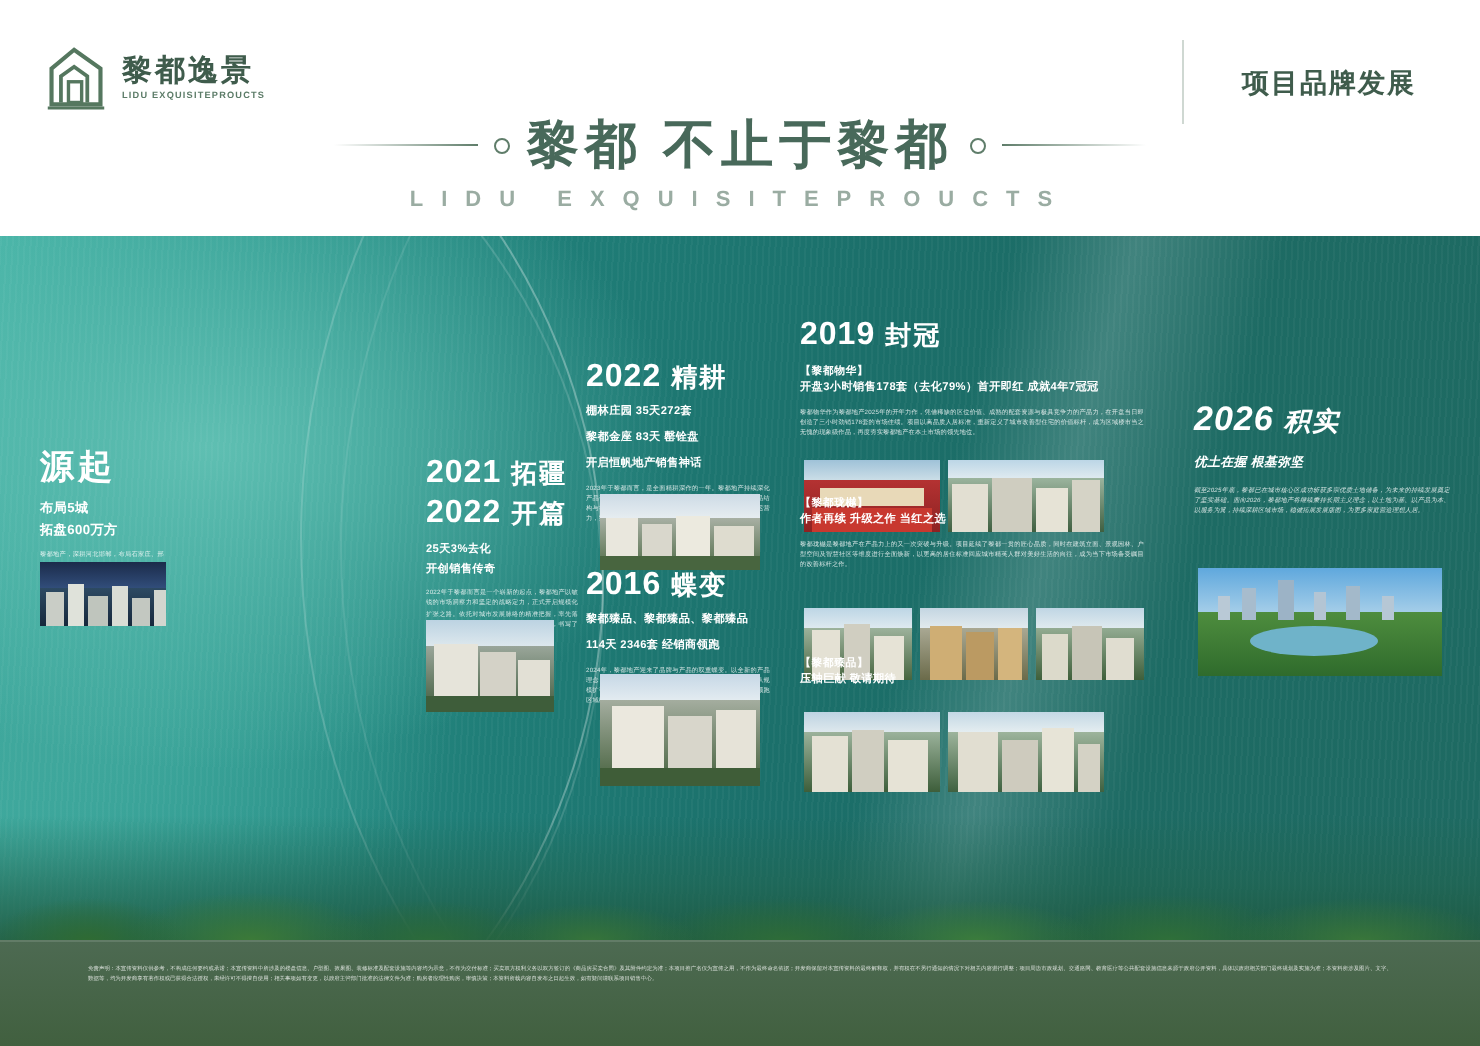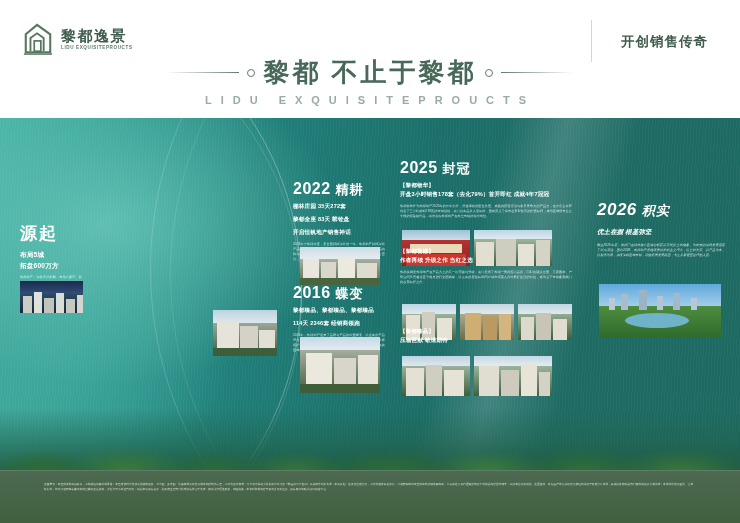--- a/index.html
+++ b/index.html
@@ -106,21 +106,21 @@
         <rect x="13" y="20" width="7" height="11" fill="none" stroke="#55775f" stroke-width="1.8"></rect>
         <path d="M2 34 L32 34" stroke="#55775f" stroke-width="1.6"></path>
       </svg>
       <span class="logo-text">
         <span class="logo-cn">黎都逸景</span>
         <span class="logo-en">LIDU EXQUISITEPROUCTS</span>
       </span>
     </div>
 
     <div class="hdr-divider"></div>
-    <div class="hdr-right">开创销售传奇</div>
+    <div class="hdr-right">项目品牌发展</div>
 
     <div class="main-title-row">
       <span class="ln"></span>
       <span class="dot"></span>
       <span class="main-title">黎都 不止于黎都</span>
       <span class="dot"></span>
       <span class="ln r"></span>
     </div>
     <div class="sub-title">LIDU EXQUISITEPROUCTS</div>
   </div>
@@ -145,20 +145,31 @@
       <div class="grd" style="background:linear-gradient(180deg,#2d4a63,#16283c);"></div>
       <div class="bld" style="left:3px;width:9px;height:17px;background:#c9cdc6;"></div>
       <div class="bld" style="left:14px;width:8px;height:21px;background:#dfe2da;"></div>
       <div class="bld" style="left:24px;width:10px;height:15px;background:#bfc5bd;"></div>
       <div class="bld" style="left:36px;width:8px;height:20px;background:#d9ddd5;"></div>
       <div class="bld" style="left:46px;width:9px;height:14px;background:#c3c8c1;"></div>
       <div class="bld" style="left:57px;width:6px;height:18px;background:#d2d6cf;"></div>
     </div>
 
 
+    <div class="blk" style="left:213px;top:110px;width:76px;">
+      <div class="yr">
+        <span>2021</span><span class="word">拓疆</span>
+      </div>
+      <div class="yr" style="margin-top:2px;">
+        <span>2022</span><span class="word">开篇</span>
+      </div>
+      <div class="lead" style="margin-top:4px;">25天3%去化</div>
+      <div class="lead" style="margin-top:0;">开创销售传奇</div>
+      <div class="body-t">2022年于黎都而言是一个崭新的起点，黎都地产以敏锐的市场洞察力和坚定的战略定力，正式开启规模化扩张之路。依托对城市发展脉络的精准把握，率先落子核心板块，以高品质产品与高效去化能力，书写了属于黎都的市场答卷。</div>
+    </div>
     <div class="ph" style="left:213px;top:192px;width:64px;height:46px;">
       <div class="sky" style="height:30%;background:linear-gradient(180deg,#bcd3e2,#dfe9ee);"></div>
       <div class="grd" style="height:72%;background:linear-gradient(180deg,#9aa69a,#3f5b3c);"></div>
       <div class="bld" style="left:4px;width:22px;height:34px;background:#e6e4da;"></div>
       <div class="bld" style="left:27px;width:18px;height:30px;background:#d4d2c7;"></div>
       <div class="bld" style="left:46px;width:16px;height:26px;background:#e2e0d5;"></div>
       <div class="bld" style="left:0px;width:64px;height:8px;background:#3e5d3a;"></div>
     </div>
 
     <div class="blk" style="left:293px;top:62px;width:92px;">
@@ -192,21 +203,21 @@
       <div class="sky" style="height:26%;background:linear-gradient(180deg,#c6d8e6,#e7eef2);"></div>
       <div class="grd" style="height:76%;background:linear-gradient(180deg,#a4ad9f,#44603c);"></div>
       <div class="bld" style="left:6px;width:26px;height:40px;background:#ebe8de;"></div>
       <div class="bld" style="left:34px;width:22px;height:35px;background:#d8d6cb;"></div>
       <div class="bld" style="left:58px;width:20px;height:38px;background:#e6e3d8;"></div>
       <div class="bld" style="left:0;width:80px;height:9px;background:#3f5d38;"></div>
     </div>
 
     <div class="blk" style="left:400px;top:41px;width:172px;">
       <div class="yr">
-        <span>2025</span><span class="word">封冠</span>
+        <span>2019</span><span class="word">封冠</span>
       </div>
       <div class="tag" style="margin-top:5px;">【黎都物华】</div>
       <div class="lead" style="margin-top:1px;">开盘3小时销售178套（去化79%）首开即红 成就4年7冠冠</div>
       <div class="body-t">黎都物华作为黎都地产2025年的开年力作，凭借稀缺的区位价值、成熟的配套资源与极具竞争力的产品力，在开盘当日即创造了三小时劲销178套的市场佳绩。项目以高品质人居标准，重新定义了城市改善型住宅的价值标杆，成为区域楼市当之无愧的现象级作品，再度夯实黎都地产在本土市场的领先地位。</div>
     </div>
 
     <div class="ph" style="left:402px;top:112px;width:68px;height:36px;">
       <div class="sky" style="height:30%;background:linear-gradient(180deg,#9fc2d8,#cfe0e8);"></div>
       <div class="grd" style="height:72%;background:linear-gradient(180deg,#b43232,#8d2222);"></div>
       <div class="bld" style="left:4px;width:60px;height:12px;background:#c8382f;"></div>

